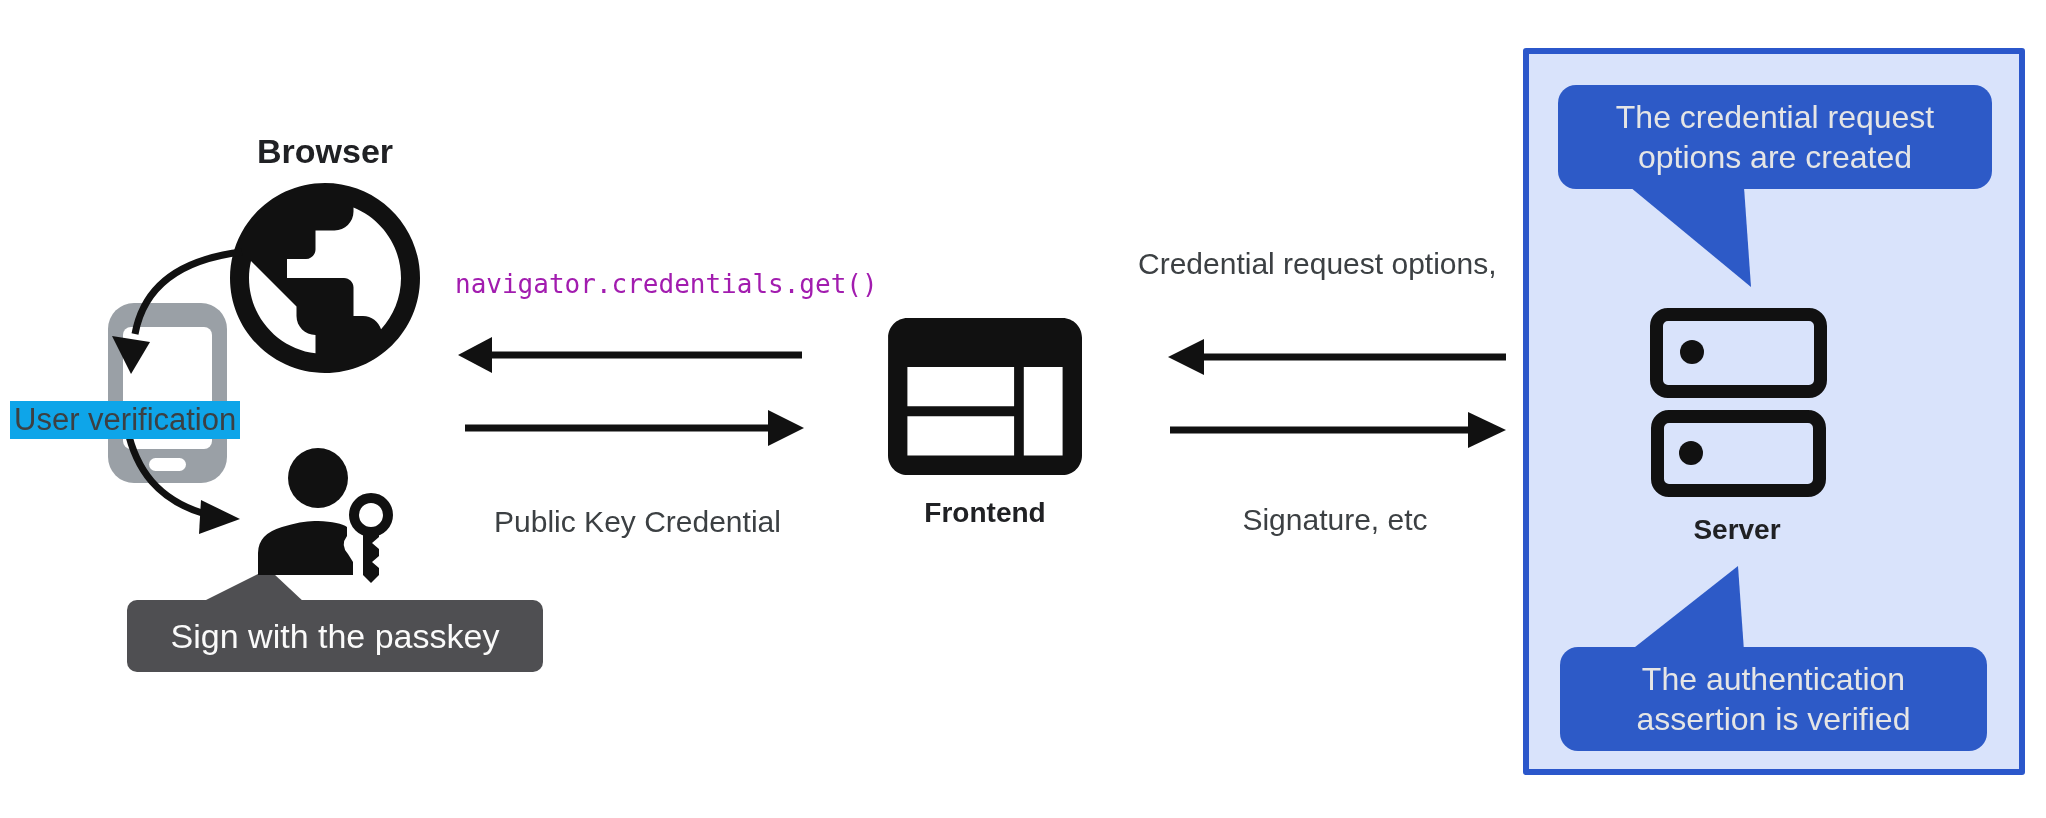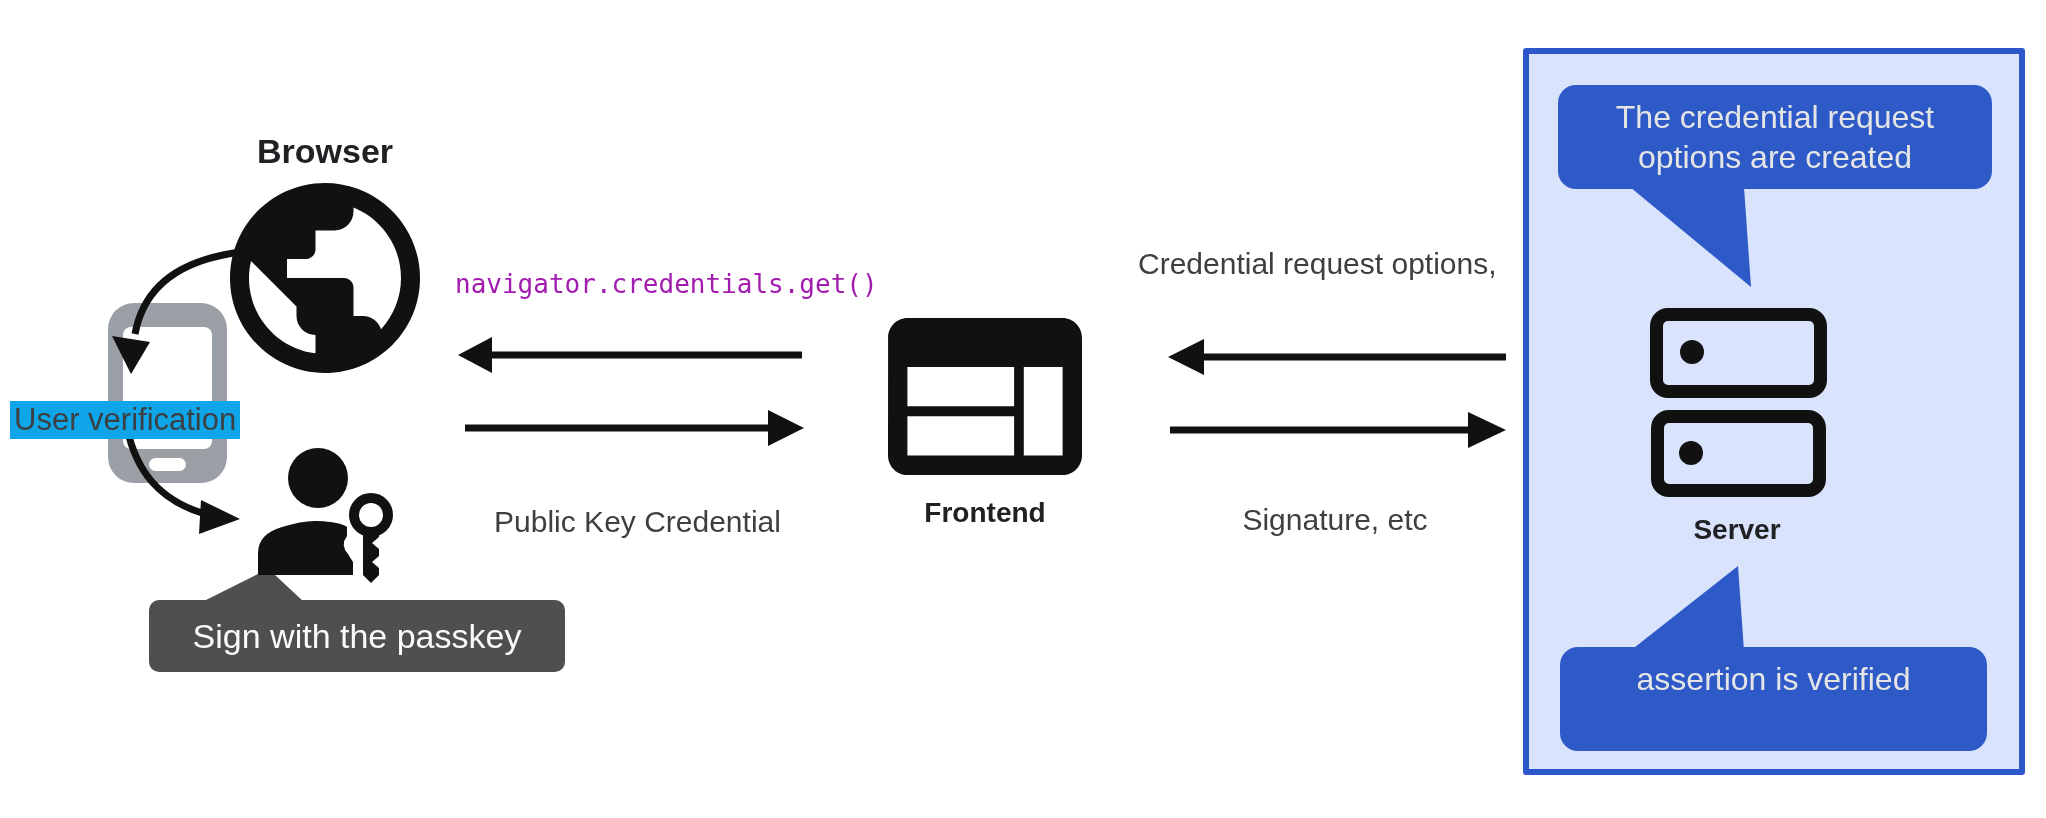--- a/index.html
+++ b/index.html
@@ -12,21 +12,21 @@
   .lbl-bold{position:absolute;font-weight:bold;font-size:28px;color:#202124;text-align:center;white-space:nowrap;}
   .code{position:absolute;font-family:"DejaVu Sans Mono",monospace;font-size:26px;color:#a21caf;white-space:nowrap;}
   
   #phone{left:108px;top:303px;width:119px;height:180px;background:#9aa0a6;border-radius:26px;}
   #phone-screen{position:absolute;left:15px;top:24px;right:15px;bottom:34px;background:#ffffff;border-radius:8px;}
   #phone-slot{position:absolute;left:41px;top:155px;width:37px;height:13px;background:#ffffff;border-radius:7px;}
   
   #user-verification{left:10px;top:384px;font-size:31px;background:#0ea5e9;padding:1px 4px;}
   
   #passkey-tooltip{left:127px;top:600px;width:416px;height:72px;background:#4f4f52;border-radius:10px;
-    color:#fafafa;font-size:34px;line-height:72px;text-align:center;margin-left:22px;}
+    color:#fafafa;font-size:34px;line-height:72px;text-align:center;}
   
   #server-box{left:1523px;top:48px;width:502px;height:727px;background:#d9e3fb;
     border:6px solid #2b57cb;border-radius:3px;box-sizing:border-box;}
   .callout{position:absolute;background:#2d5ac7;border-radius:18px;color:#e5e5e5;
     font-size:32px;line-height:40px;text-align:center;padding-top:12px;box-sizing:border-box;}
   #callout-top{left:1558px;top:85px;width:434px;height:104px;}
   #callout-bottom{left:1560px;top:647px;width:427px;height:104px;}
   .srv-rect{position:absolute;border:13px solid #111111;border-radius:18px;box-sizing:border-box;}
   #srv-rect-1{left:1650px;top:308px;width:177px;height:90px;}
   #srv-rect-2{left:1651px;top:410px;width:175px;height:87px;}
@@ -130,16 +130,17 @@
     <div>options are created</div>
   </div>
 
   <div class="srv-rect z6" id="srv-rect-1"></div>
   <div class="srv-dot z6" id="srv-dot-1"></div>
   <div class="srv-rect z6" id="srv-rect-2"></div>
   <div class="srv-dot z6" id="srv-dot-2"></div>
   <div class="lbl-bold z6" id="server-label">Server</div>
 
   <div class="callout z6" id="callout-bottom">
+    <div>The authentication</div>
     <div>assertion is verified</div>
   </div>
 
 </div>
 
 </body></html>

